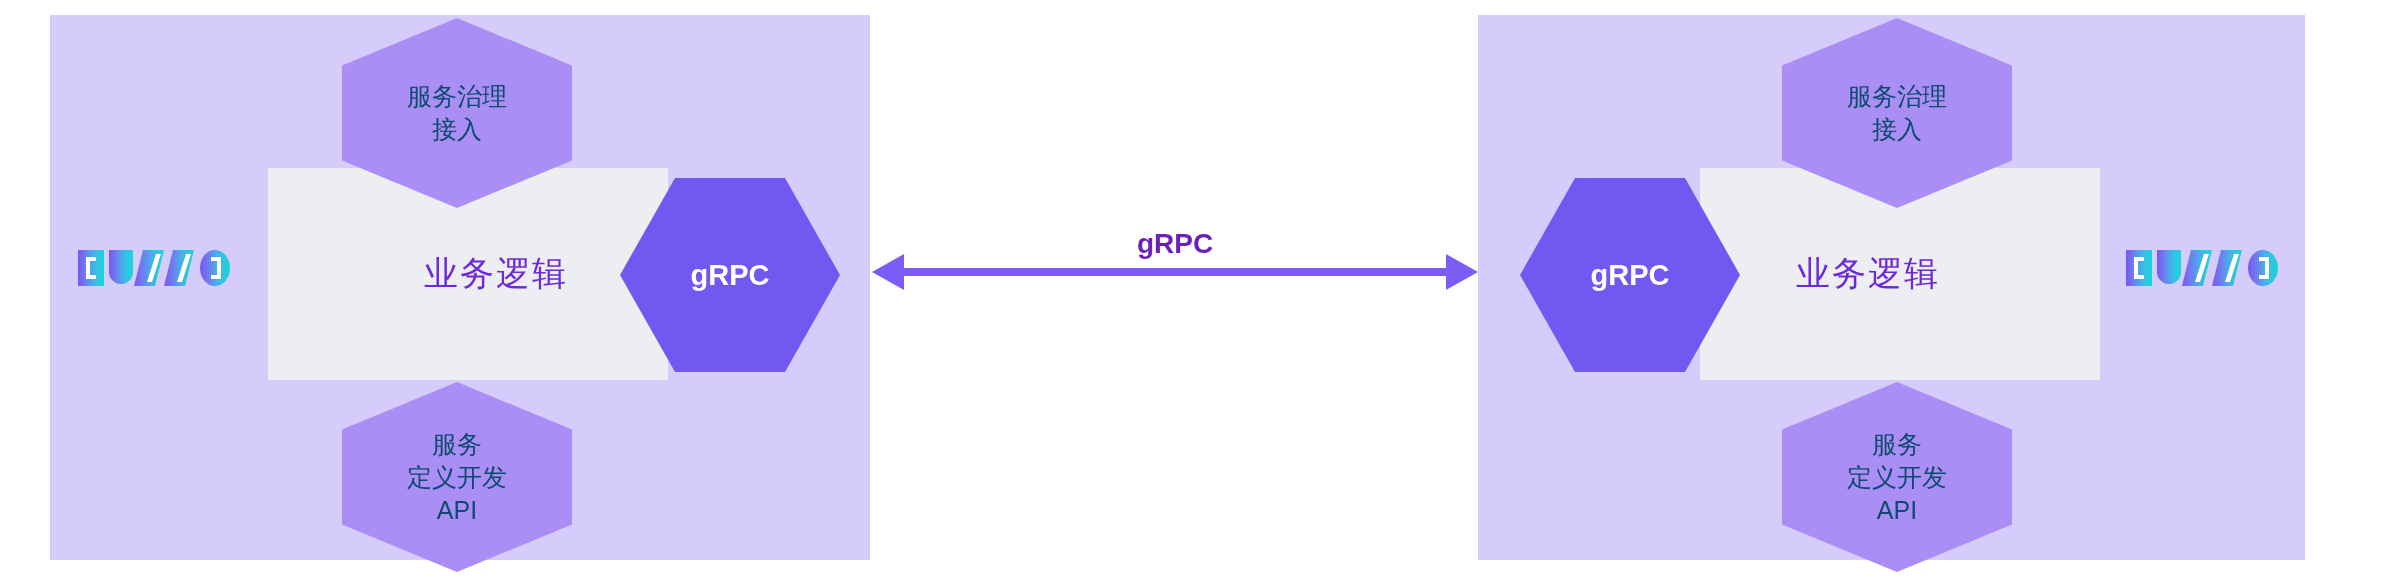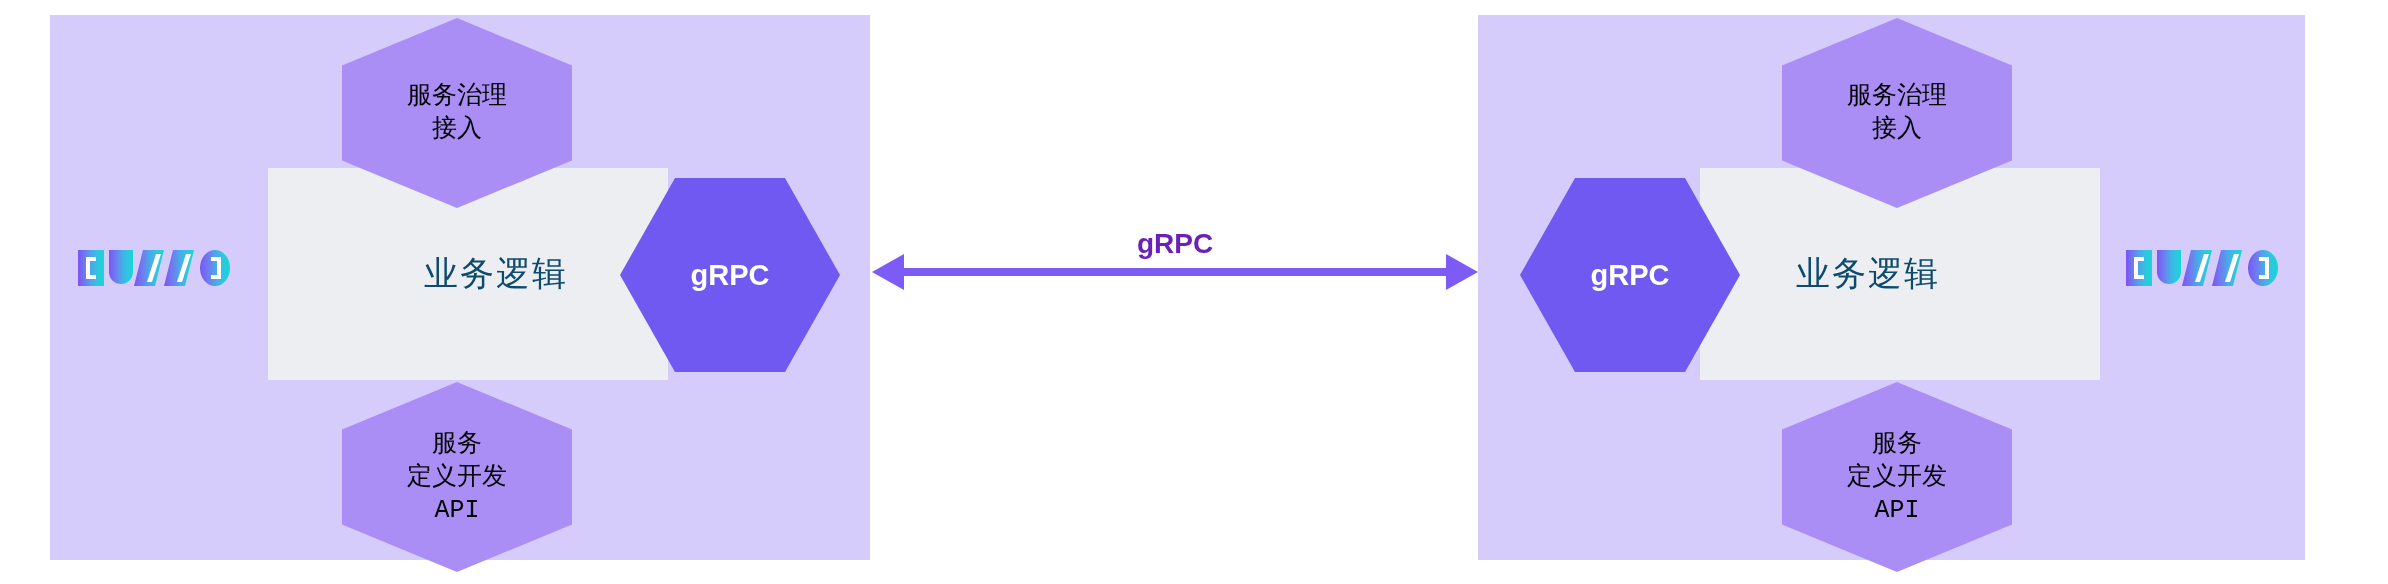--- a/index.html
+++ b/index.html
@@ -39,21 +39,21 @@
     height: 212px;
     background: #eceef1;
     display: flex;
     align-items: center;
     justify-content: center;
   }
   #logic-left  { left: 268px;  width: 400px; }
   #logic-right { left: 1700px; width: 400px; }
   .logic-label {
     font-size: 34px;
-    color: #0c4a6e;
+    color: #6d28d9;
     letter-spacing: 2px;
     white-space: nowrap;
     font-family: "DejaVu Sans", "Liberation Sans", sans-serif;
   }
   #logic-left .logic-label  { transform: translateX(28px); }
   #logic-right .logic-label { transform: translateX(-32px); }
 
   
   .hex {
     position: absolute;
@@ -65,24 +65,24 @@
     clip-path: polygon(25% 0%, 75% 0%, 100% 50%, 75% 100%, 25% 100%, 0% 50%);
   }
   .hex-v {                 
     -webkit-clip-path: polygon(50% 0%, 100% 25%, 100% 75%, 50% 100%, 0% 75%, 0% 25%);
     clip-path: polygon(50% 0%, 100% 25%, 100% 75%, 50% 100%, 0% 75%, 0% 25%);
   }
   .hex-lav { background: #ab8ef5; }
   .hex-vio { background: #7059f0; }
 
   .hex-text {
-    color: #000000;
+    color: #0c4a6e;
     font-size: 25px;
     line-height: 1.32;
-    font-family: Liberation Mono, monospace;
+    font-family: Liberation Sans, sans-serif;
     white-space: pre-line;
   }
   .hex-text-grpc {
     color: #ffffff;
     font-size: 29px;
     font-weight: bold;
     font-family: "Liberation Sans", sans-serif;
   }
 
   

